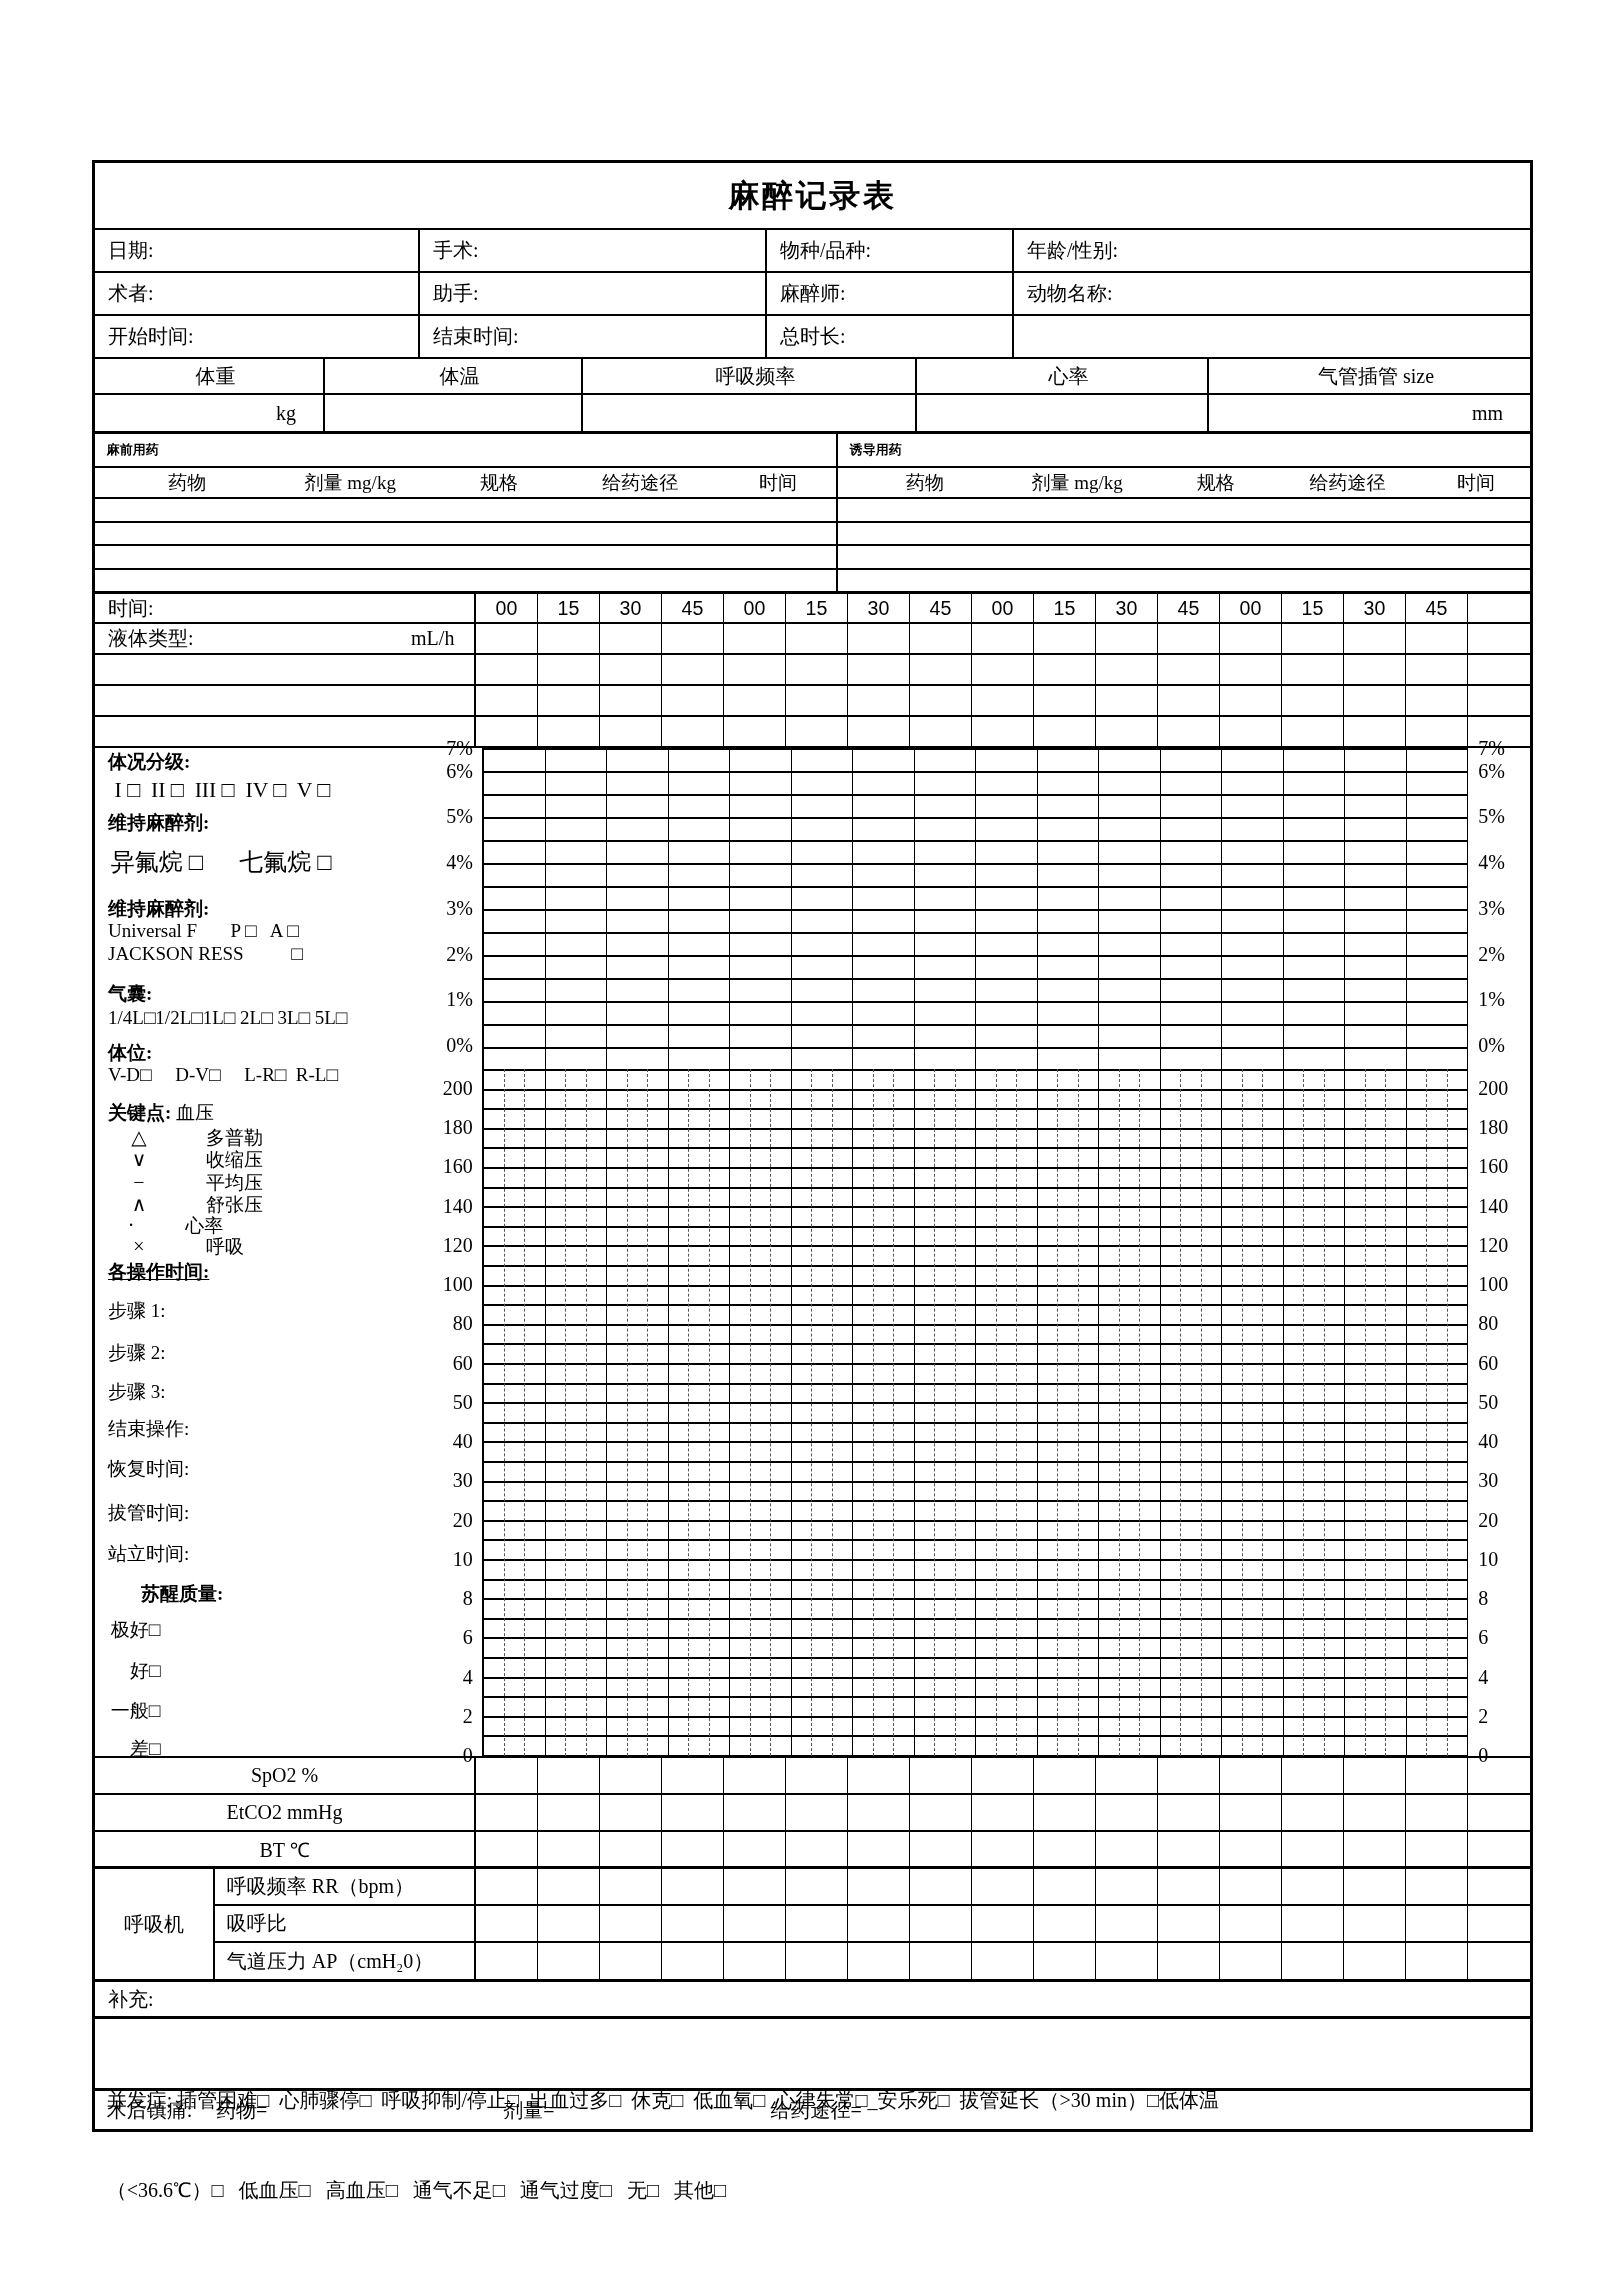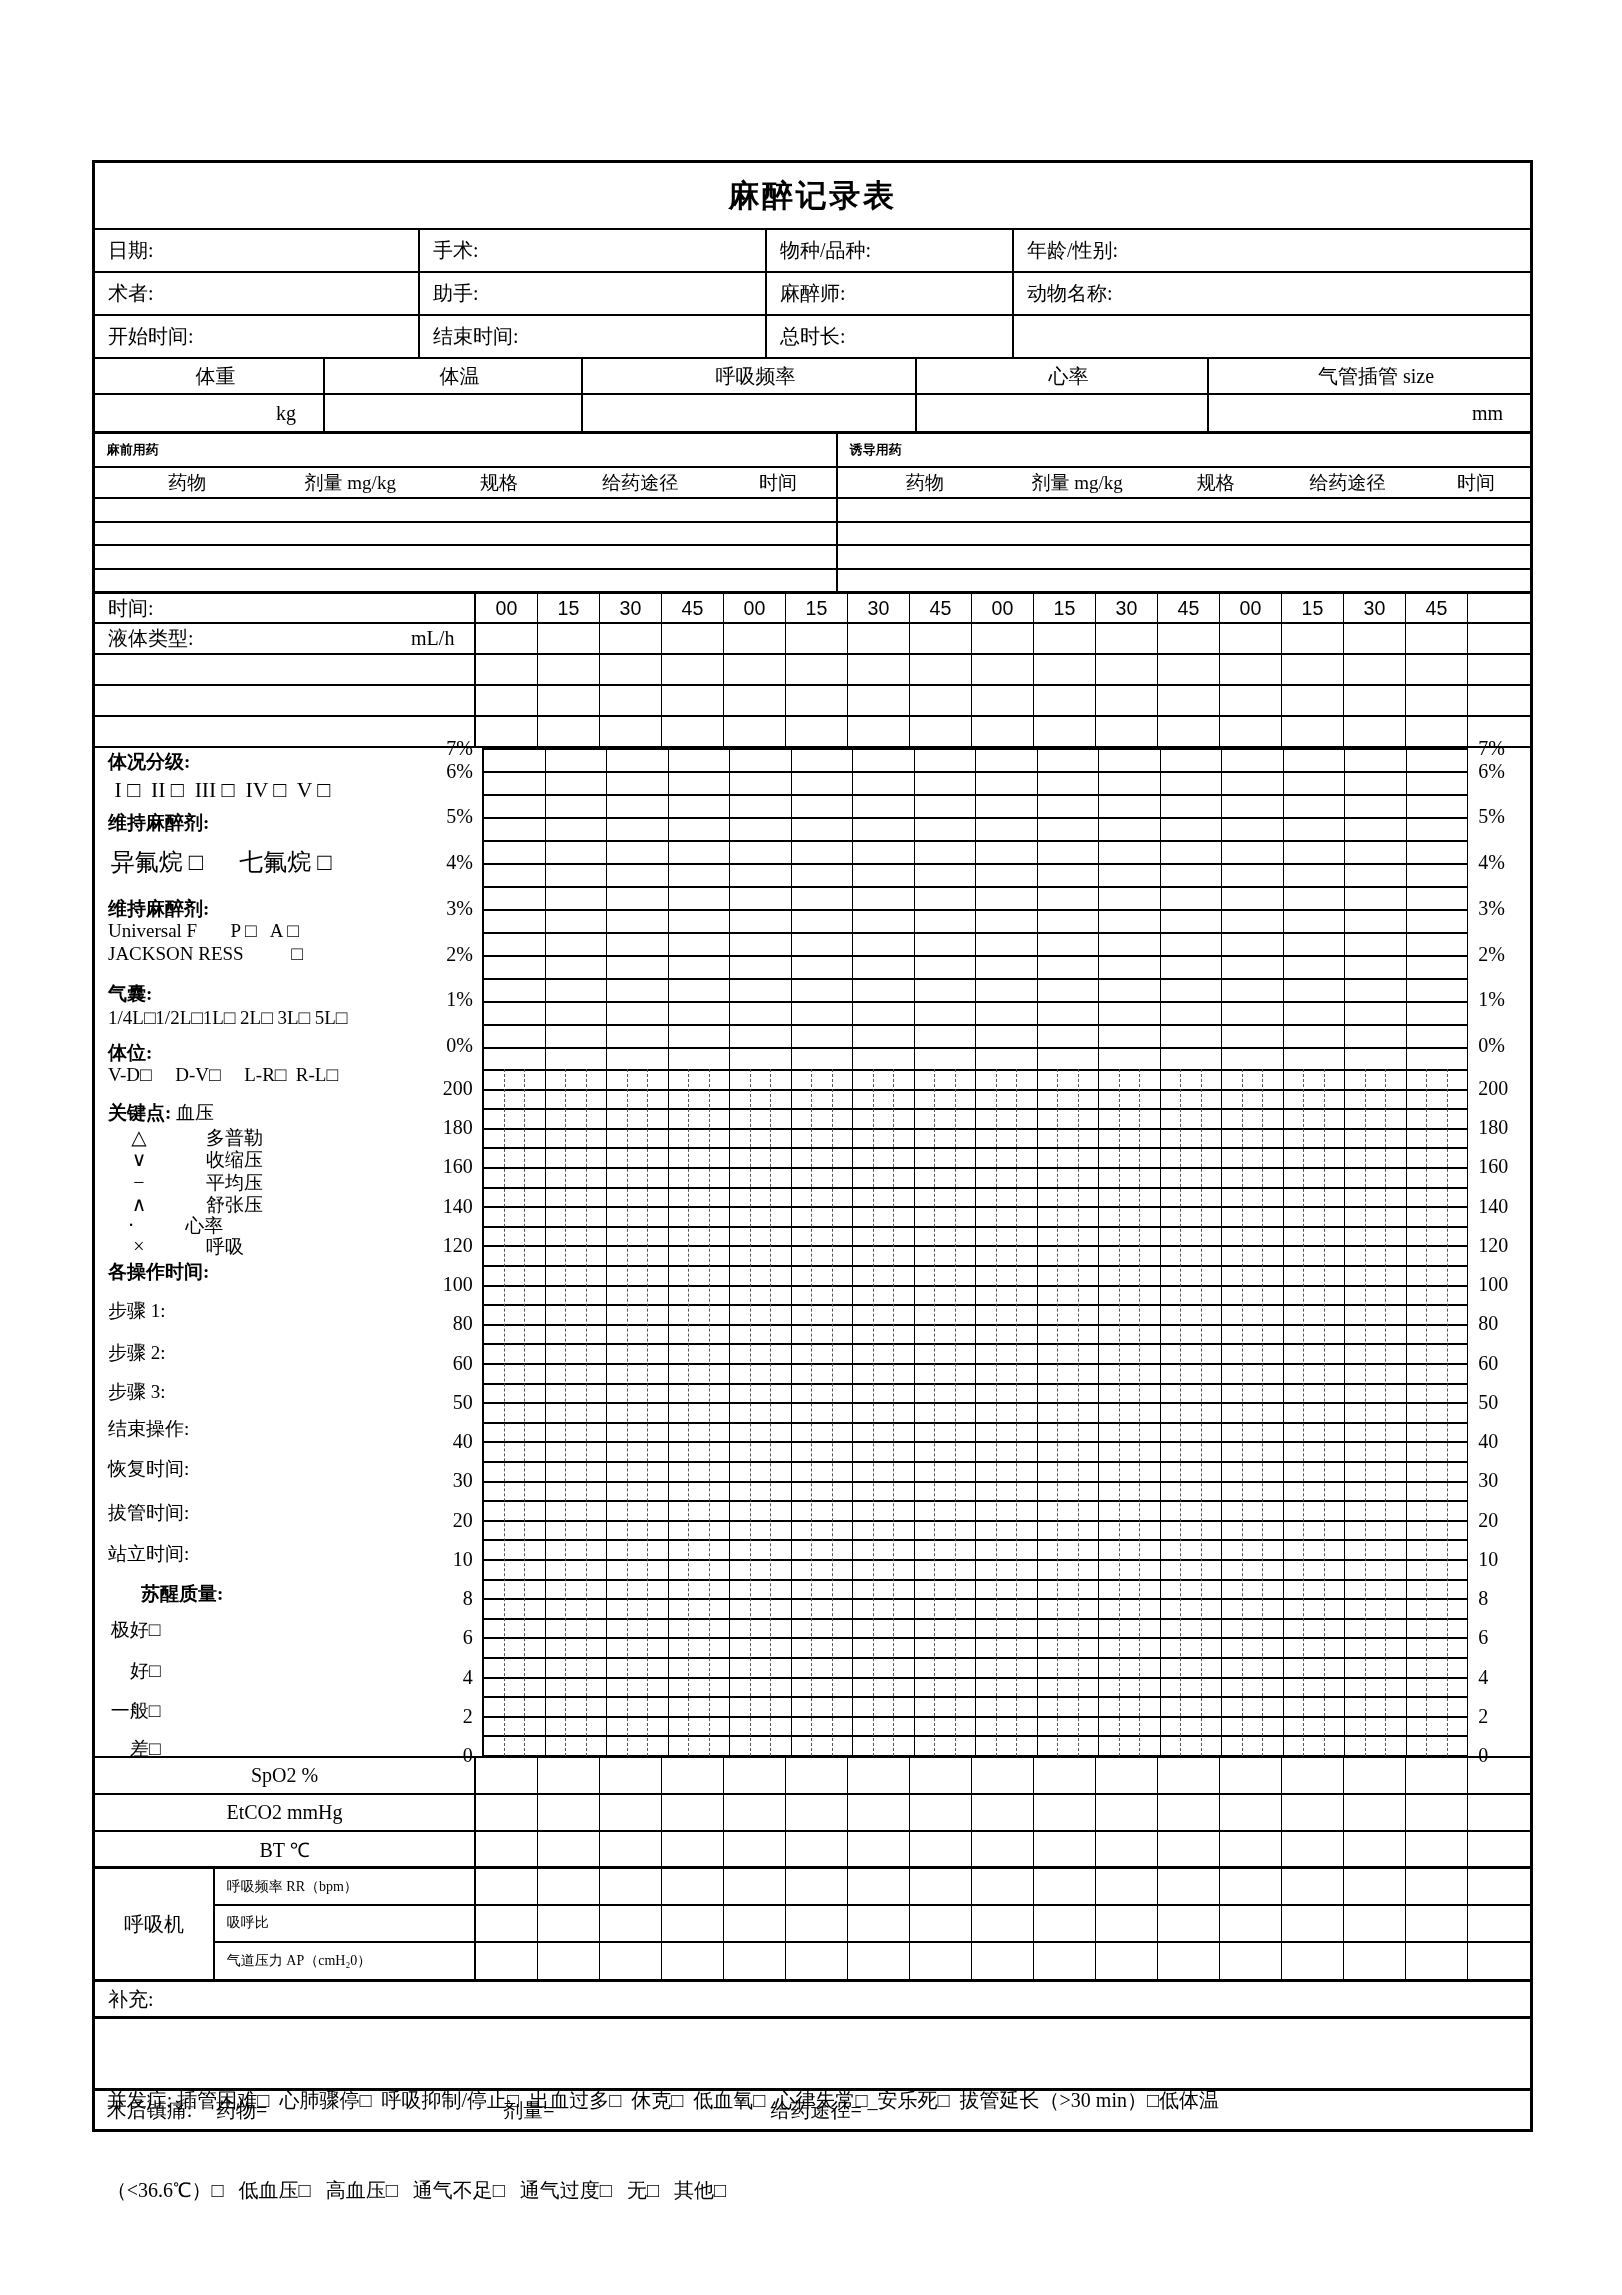--- a/index.html
+++ b/index.html
@@ -77,21 +77,21 @@
 
   .mon { height:37px; }
   .mon .labelcell { justify-content:center; font-size:20px; }
   .vent { display:flex; border-bottom:3.3px solid #000; height:110px; }
   .ventlabel { width:128px; box-sizing:border-box; border-right:2px solid #000;
                display:flex; align-items:center; justify-content:center; font-size:20px; }
   .ventrows { flex:1; display:flex; flex-direction:column; }
   .ventrow { height:37px; display:flex; border-bottom:2px solid #000; box-sizing:border-box; }
   .ventrow:last-child { border-bottom:none; }
   .ventsub { width:261px; box-sizing:border-box; border-right:2px solid #000;
-             display:flex; align-items:center; padding-left:11.8px; font-size:14px; }
+             display:flex; align-items:center; padding-left:11.8px; font-size:20px; }
 
   .supp { height:37px; border-bottom-width:3.3px; align-items:flex-start; }
   .supp .lab { padding-top:3.9px; }
   .comp { height:72px; border-bottom-width:3.3px; display:block; padding:5.2px 0 0 11.8px; font-size:20px; line-height:30px; white-space:pre; }
   .post { height:38px; font-size:20px; }
   .post span { white-space:pre; }
   .post .pl { padding-left:11.8px; }
   .post .g1 { margin-left:23.6px; } .post .g2 { margin-left:236px; } .post .g3 { margin-left:216px; }
 </style>
 </head>
@@ -360,21 +360,21 @@
             <span class="lbl">舒张压</span>
           </div>
         <div class="leg tight" style="top:466px; left:5.2px;">
             <span class="sym">·</span>
             <span class="lbl">心率</span>
           </div>
         <div class="leg" style="top:487px; left:13px;">
             <span class="sym">×</span>
             <span class="lbl">呼吸</span>
           </div>
-        <div class="sb b" style="top:512px; left:13px;">各操作时间:</div>
+        <div class="sb b" style="top:512px; left:13px;text-decoration:underline;">各操作时间:</div>
         <div class="sb" style="top:551px;  left:13px;">步骤 1:</div>
         <div class="sb" style="top:593px;  left:13px;">步骤 2:</div>
         <div class="sb" style="top:632px;  left:13px;">步骤 3:</div>
         <div class="sb" style="top:669px; left:13px;">结束操作:</div>
         <div class="sb" style="top:709px; left:13px;">恢复时间:</div>
         <div class="sb" style="top:753px; left:13px;">拔管时间:</div>
         <div class="sb" style="top:794px; left:13px;">站立时间:</div>
         <div class="sb b" style="top:834px; left:13px;margin-left:33px;">苏醒质量:</div>
         <div class="sb" style="top:870px; left:15.7px;">极好□</div>
         <div class="sb" style="top:911px; left:35px;">好□</div>

